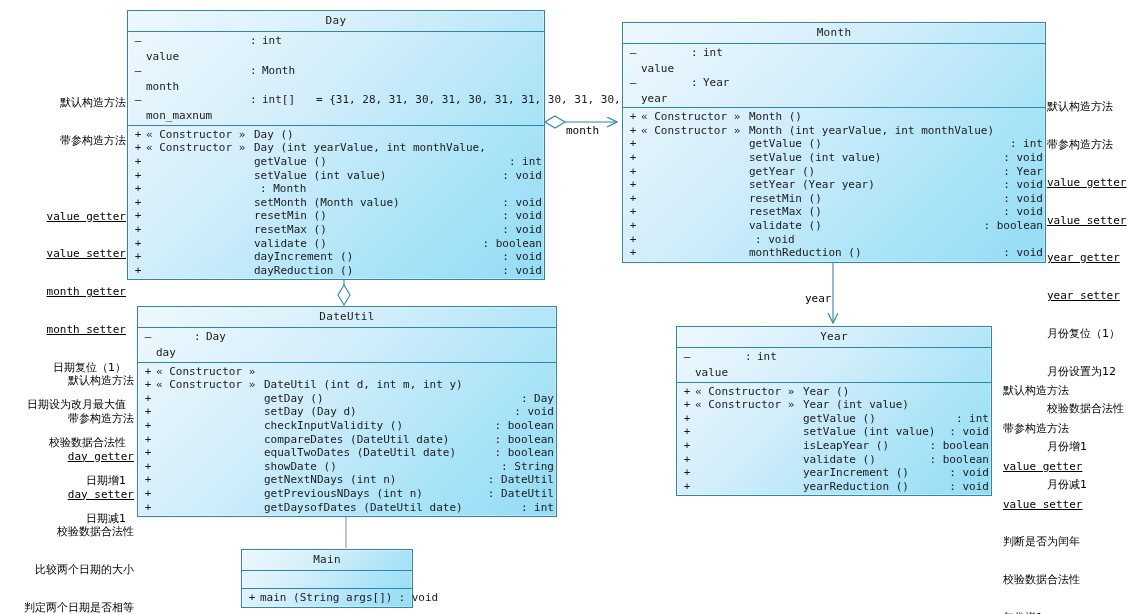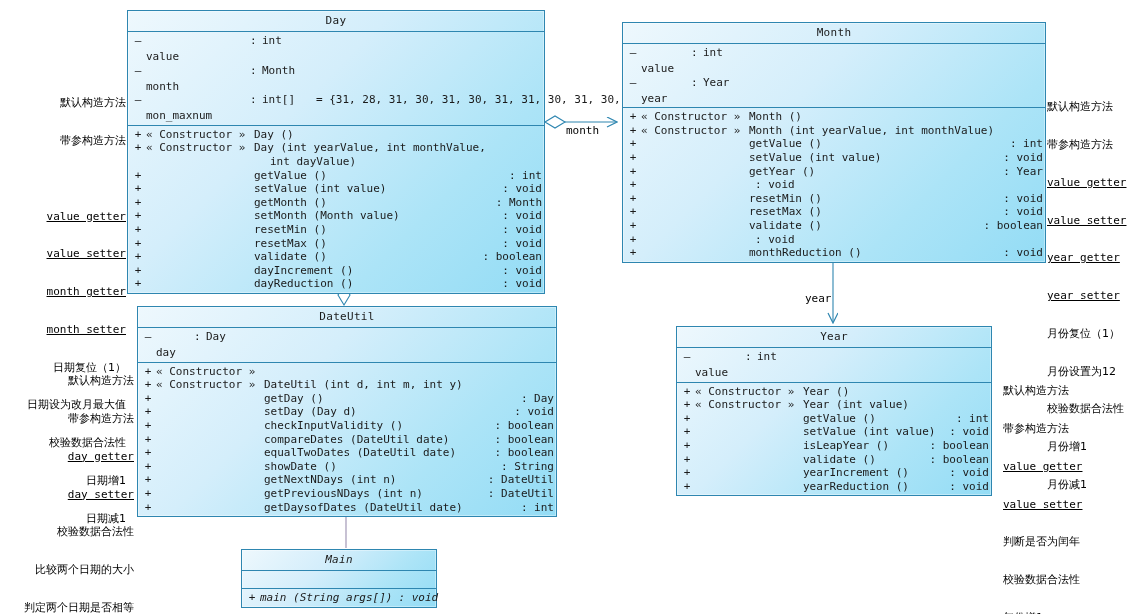--- a/index.html
+++ b/index.html
@@ -177,41 +177,34 @@
       <span class="r-name">Day ()</span>
       <span class="r-type"></span>
     </div>
     <div class="uml-row">
       <span class="r-vis">+</span>
       <span class="r-stereo">« Constructor »</span>
       <span class="r-name">Day (int yearValue, int monthValue,</span>
       <span class="r-type"></span>
     </div>
     <div class="uml-row">
-      <span class="r-vis"></span>
-      <span class="r-stereo"></span>
-      <span class="r-name r-cont">int dayValue)</span>
-      <span class="r-type"></span>
-    </div>
-    <div class="uml-row">
       <span class="r-vis">+</span>
       <span class="r-stereo"></span>
       <span class="r-name">getValue ()</span>
       <span class="r-type">: int</span>
     </div>
     <div class="uml-row">
       <span class="r-vis">+</span>
       <span class="r-stereo"></span>
       <span class="r-name">setValue (int value)</span>
       <span class="r-type">: void</span>
     </div>
     <div class="uml-row">
       <span class="r-vis">+</span>
       <span class="r-stereo"></span>
-      <span class="r-name">getMonth ()</span>
       <span class="r-type">: Month</span>
     </div>
     <div class="uml-row">
       <span class="r-vis">+</span>
       <span class="r-stereo"></span>
       <span class="r-name">setMonth (Month value)</span>
       <span class="r-type">: void</span>
     </div>
     <div class="uml-row">
       <span class="r-vis">+</span>
@@ -289,20 +282,21 @@
     </div>
     <div class="uml-row">
       <span class="r-vis">+</span>
       <span class="r-stereo"></span>
       <span class="r-name">getYear ()</span>
       <span class="r-type">: Year</span>
     </div>
     <div class="uml-row">
       <span class="r-vis">+</span>
       <span class="r-stereo"></span>
+      <span class="r-name">setYear (Year year)</span>
       <span class="r-type">: void</span>
     </div>
     <div class="uml-row">
       <span class="r-vis">+</span>
       <span class="r-stereo"></span>
       <span class="r-name">resetMin ()</span>
       <span class="r-type">: void</span>
     </div>
     <div class="uml-row">
       <span class="r-vis">+</span>
@@ -464,21 +458,21 @@
     </div>
     <div class="uml-row">
       <span class="r-vis">+</span>
       <span class="r-stereo"></span>
       <span class="r-name">yearReduction ()</span>
       <span class="r-type">: void</span>
     </div>
   </div>
 </div>
 
-<div class="uml-class" style="left:241px; top:549px; width:196px;font-style:italic;">
+<div class="uml-class" style="left:241px; top:549px; width:172px;">
   <div class="uml-title">Main</div>
   <div class="uml-section" style="height:13px"></div>
   <div class="uml-section last">
     <div class="uml-row">
       <span class="r-vis">+</span>
       <span class="r-stereo narrow"></span>
       <span class="r-name">main (String args[])</span>
       <span class="r-type">: void</span>
     </div>
   </div>

